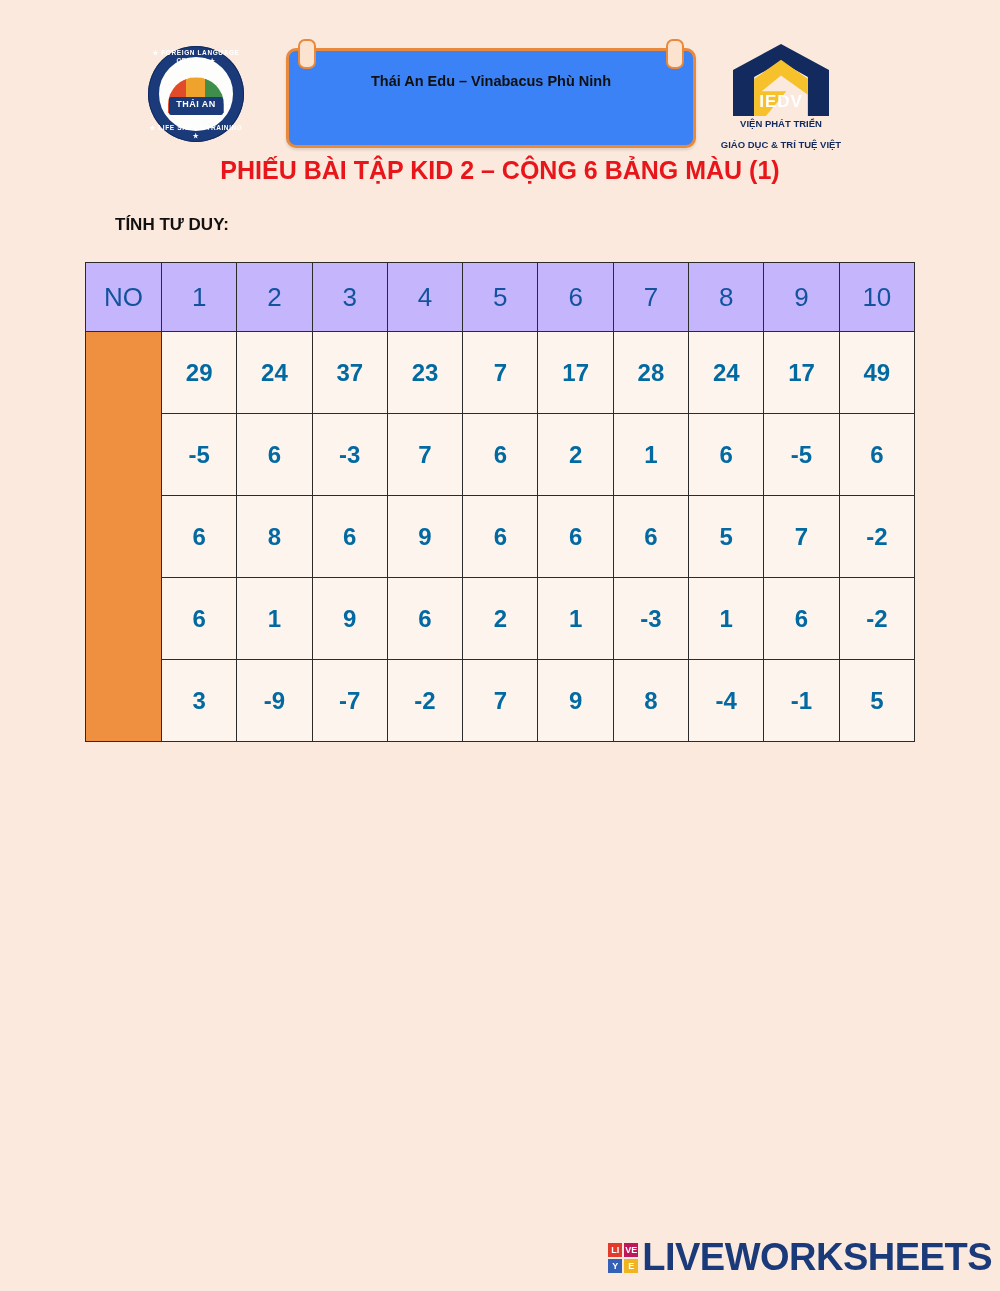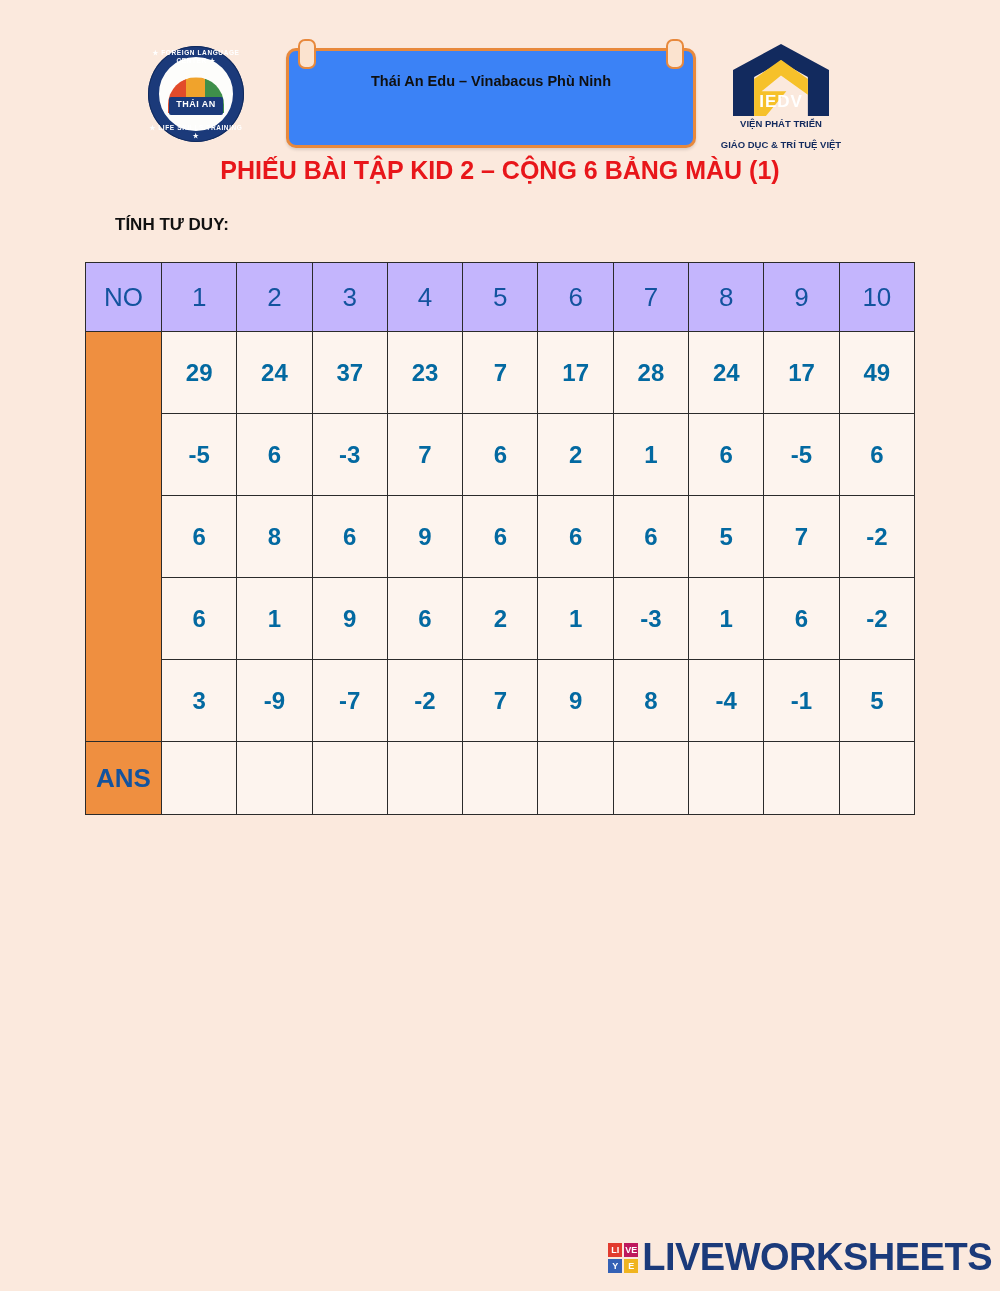--- a/index.html
+++ b/index.html
@@ -427,33 +427,20 @@
       <td>-7</td>
       <td>-2</td>
       <td>7</td>
       <td>9</td>
       <td>8</td>
       <td>-4</td>
       <td>-1</td>
       <td>5</td>
     </tr>
 
-    <tr class="ans">
-      <td class="ans-label">ANS</td>
-      <td></td>
-      <td></td>
-      <td></td>
-      <td></td>
-      <td></td>
-      <td></td>
-      <td></td>
-      <td></td>
-      <td></td>
-      <td></td>
-    </tr>
   </tbody>
 </table>
 
 <div class="footer">
   <div class="blocks">
     <i class="b1">LI</i>
     <i class="b2">VE</i>
     <i class="b3">Y</i>
     <i class="b4">E</i>
   </div>

